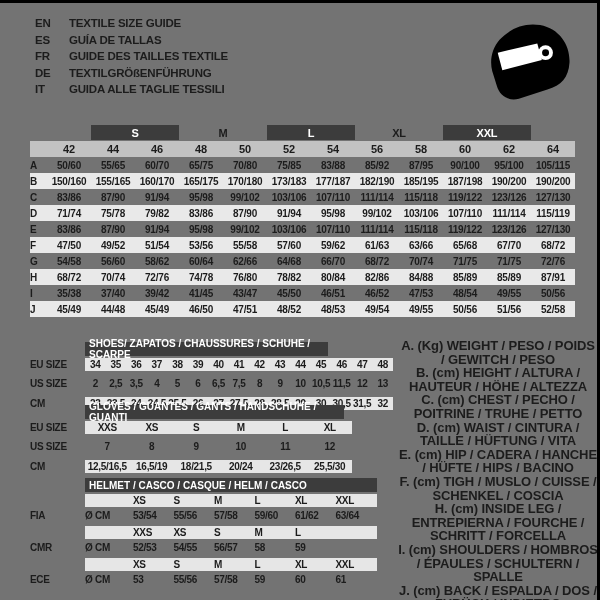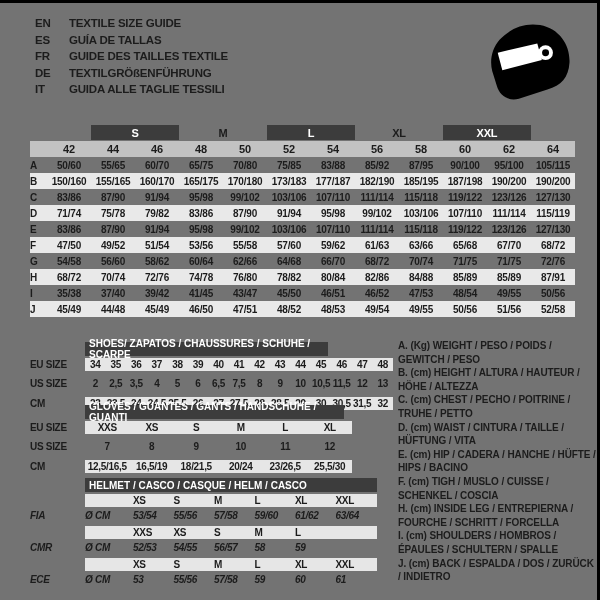--- a/index.html
+++ b/index.html
@@ -50,26 +50,26 @@
   .mini-rows > div:nth-of-type(odd) .band { background:#e6e6e6; }
 
   .helm { top:475px; }
   .helm .titlebar { width:292px; }
   .hrow { display:flex; }
   .hband { display:flex; width:292px; }
   .ucell { width:48px; display:flex; align-items:center; }
   .hcell { width:40.5px; display:flex; align-items:center; }
   .gray-row { margin-bottom:1px; }
   .gray-row .hband { background:#e6e6e6; height:13.5px; }
-  .val-row { margin-bottom:2.5px;font-style:italic; }
+  .val-row { margin-bottom:2.5px; }
   .val-row .hband { height:15px; }
 
   
   .legend { position:absolute; left:398px; top:336px; width:200px; }
-  .legend-item { font-size:10px; line-height:13.6px; letter-spacing:-0.1px; }
+  .legend-item { font-size:13px; line-height:13.6px; letter-spacing:-0.1px;text-align:center; }
 </style>
 </head>
 <body>
 
 <div class="page">
 
   <div class="langs">
 
       <div class="lang-row">
         <span class="lang-code">EN</span>

